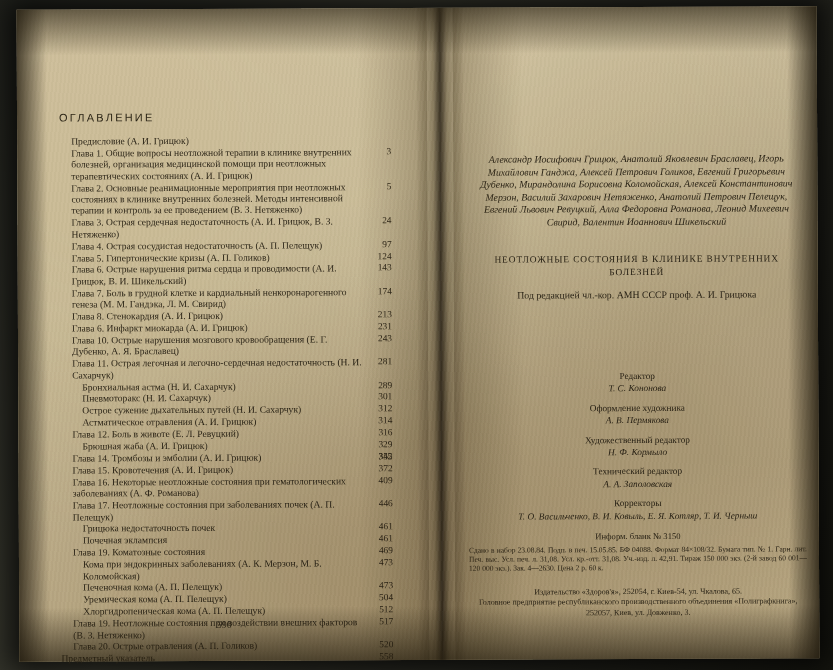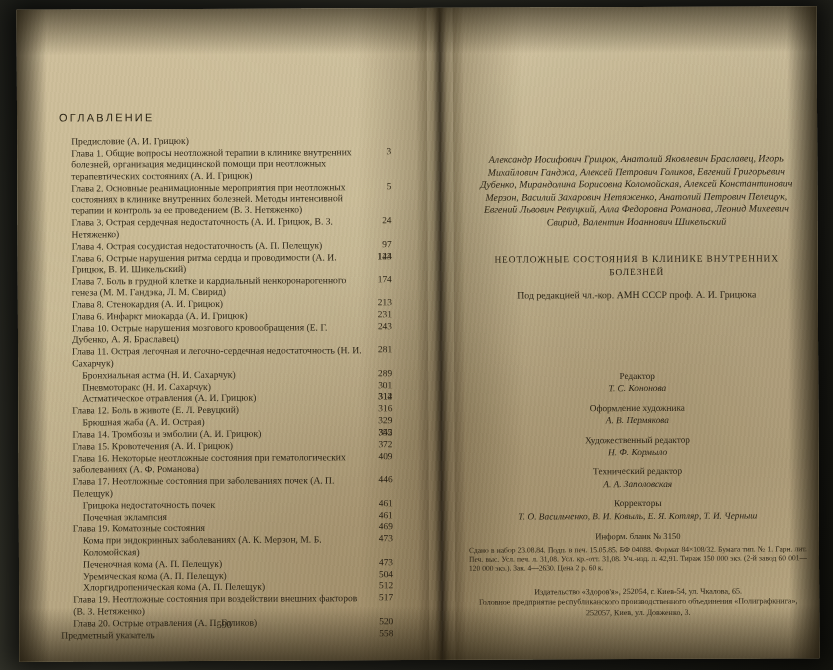--- a/index.html
+++ b/index.html
@@ -251,33 +251,33 @@
   <div class="book">
 
     <div class="page page-left">
       <div class="toc-title">ОГЛАВЛЕНИЕ</div>
       <div class="toc" id="toc-list">
           <div class="toc-entry ind1"><span class="txt">Предисловие (А. И. Грицюк)</span><span class="pg"></span></div>
           <div class="toc-entry ind1"><span class="txt">Глава 1. Общие вопросы неотложной терапии в клинике внутренних болезней, организация медицинской помощи при неотложных терапевтических состояниях (А. И. Грицюк)</span><span class="pg">3</span></div>
           <div class="toc-entry ind1"><span class="txt">Глава 2. Основные реанимационные мероприятия при неотложных состояниях в клинике внутренних болезней. Методы интенсивной терапии и контроль за ее проведением (В. З. Нетяженко)</span><span class="pg">5</span></div>
           <div class="toc-entry ind1"><span class="txt">Глава 3. Острая сердечная недостаточность (А. И. Грицюк, В. З. Нетяженко)</span><span class="pg">24</span></div>
           <div class="toc-entry ind1"><span class="txt">Глава 4. Острая сосудистая недостаточность (А. П. Пелещук)</span><span class="pg">97</span></div>
-          <div class="toc-entry ind1"><span class="pg">124</span></div>
+          <div class="toc-entry ind1"><span class="txt">Глава 5. Гипертонические кризы (А. П. Голиков)</span><span class="pg">124</span></div>
           <div class="toc-entry ind1"><span class="txt">Глава 6. Острые нарушения ритма сердца и проводимости (А. И. Грицюк, В. И. Шикельский)</span><span class="pg">143</span></div>
           <div class="toc-entry ind1"><span class="txt">Глава 7. Боль в грудной клетке и кардиальный ненкоронарогенного генеза (М. М. Гандэка, Л. М. Свирид)</span><span class="pg">174</span></div>
           <div class="toc-entry ind1"><span class="txt">Глава 8. Стенокардия (А. И. Грицюк)</span><span class="pg">213</span></div>
           <div class="toc-entry ind1"><span class="txt">Глава 6. Инфаркт миокарда (А. И. Грицюк)</span><span class="pg">231</span></div>
           <div class="toc-entry ind1"><span class="txt">Глава 10. Острые нарушения мозгового кровообращения (Е. Г. Дубенко, А. Я. Браславец)</span><span class="pg">243</span></div>
           <div class="toc-entry ind1"><span class="txt">Глава 11. Острая легочная и легочно-сердечная недостаточность (Н. И. Сахарчук)</span><span class="pg">281</span></div>
           <div class="toc-entry ind2"><span class="txt">Бронхиальная астма (Н. И. Сахарчук)</span><span class="pg">289</span></div>
           <div class="toc-entry ind2"><span class="txt">Пневмоторакс (Н. И. Сахарчук)</span><span class="pg">301</span></div>
-          <div class="toc-entry ind2"><span class="pg">312</span></div>
+          <div class="toc-entry ind2"><span class="txt">Острое сужение дыхательных путей (Н. И. Сахарчук)</span><span class="pg">312</span></div>
           <div class="toc-entry ind2"><span class="txt">Астматическое отравления (А. И. Грицюк)</span><span class="pg">314</span></div>
           <div class="toc-entry ind1"><span class="txt">Глава 12. Боль в животе (Е. Л. Ревуцкий)</span><span class="pg">316</span></div>
-          <div class="toc-entry ind2"><span class="txt">Брюшная жаба (А. И. Острая)</span><span class="pg">329</span></div>
+          <div class="toc-entry ind2"><span class="txt">Брюшная жаба (А. И. Грицюк)</span><span class="pg">329</span></div>
           <div class="toc-entry ind1"><span class="pg">345</span></div>
           <div class="toc-entry ind1"><span class="txt">Глава 14. Тромбозы и эмболии (А. И. Грицюк)</span><span class="pg">352</span></div>
           <div class="toc-entry ind1"><span class="txt">Глава 15. Кровотечения (А. И. Грицюк)</span><span class="pg">372</span></div>
           <div class="toc-entry ind1"><span class="txt">Глава 16. Некоторые неотложные состояния при гематологических заболеваниях (А. Ф. Романова)</span><span class="pg">409</span></div>
           <div class="toc-entry ind1"><span class="txt">Глава 17. Неотложные состояния при заболеваниях почек (А. П. Пелещук)</span><span class="pg">446</span></div>
           <div class="toc-entry ind2"><span class="txt">Грицюка недостаточность почек</span><span class="pg">461</span></div>
           <div class="toc-entry ind2"><span class="txt">Почечная эклампсия</span><span class="pg">461</span></div>
           <div class="toc-entry ind1"><span class="txt">Глава 19. Коматозные состояния</span><span class="pg">469</span></div>
           <div class="toc-entry ind2"><span class="txt">Кома при эндокринных заболеваниях (А. К. Мерзон, М. Б. Коломойская)</span><span class="pg">473</span></div>
           <div class="toc-entry ind2"><span class="txt">Печеночная кома (А. П. Пелещук)</span><span class="pg">473</span></div>

